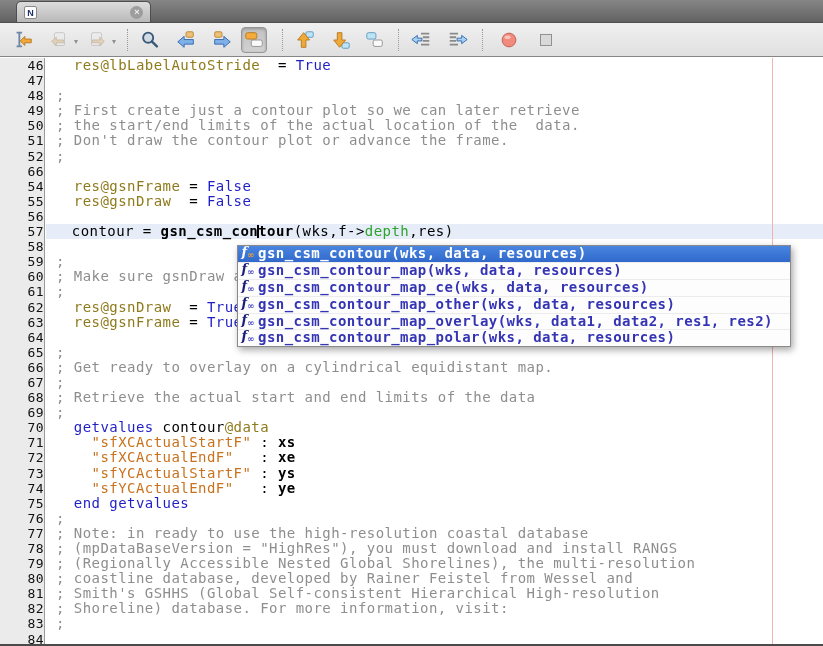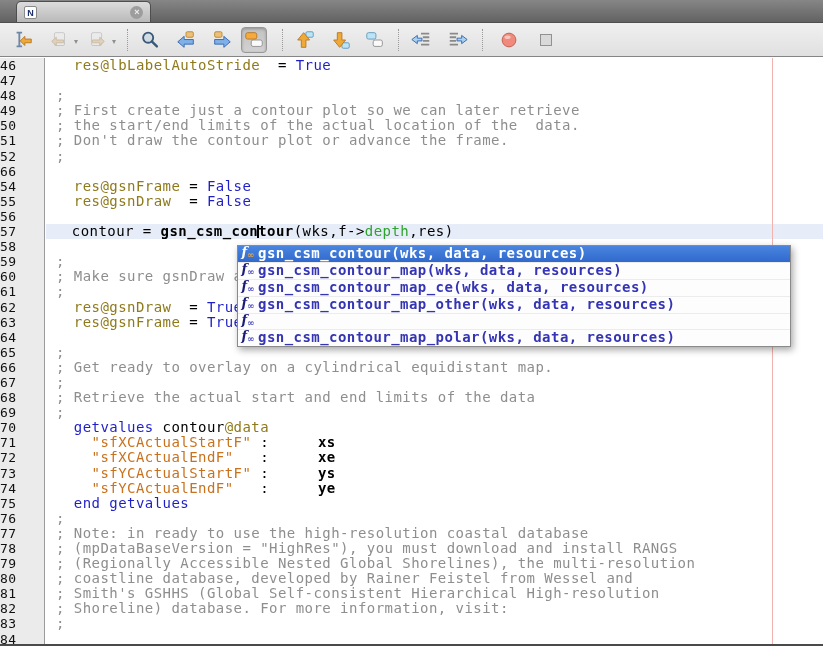--- a/index.html
+++ b/index.html
@@ -27,31 +27,31 @@
   .tbtn.pressed{background:linear-gradient(#c2c2c2,#d2d2d2);border:1px solid #979797;border-radius:4px;
                 box-shadow:inset 0 1px 3px rgba(0,0,0,.25);box-sizing:border-box;}
   .tsep{position:absolute;top:6px;width:1px;height:22px;border-left:1px dotted #9a9a9a;}
   .ddcaret{position:absolute;top:14px;font-size:8px;color:#555;opacity:.6;}
 
   
   .editor{position:absolute;left:0;top:58px;width:823px;height:586px;background:#fff;overflow:hidden;
           font-family:"DejaVu Sans Mono","Liberation Mono",monospace;font-size:14px;letter-spacing:.45px;}
   .gutter{position:absolute;left:0;top:0;width:45px;height:100%;background:#ebebeb;
           border-right:1px solid #9b9b9b;box-sizing:border-box;}
-  .lnum{height:15.1px;line-height:15.1px;font-size:13px;color:#101010;}
+  .lnum{height:15.1px;line-height:15.1px;text-align:right;font-size:13px;color:#101010;}
   .codearea{position:absolute;left:46px;top:0;right:0;height:100%;}
   .line{height:15.1px;line-height:15.1px;white-space:pre;padding-left:10px;}
   .line.current{background:#e6edf8;padding-left:8px;}
   .s-p{color:#000;}
   .s-c{color:#8e8e8e;}
   .s-o{color:#8f7a1b;}
   .s-k{color:#1f1fc8;}
   .s-s{color:#c9711c;}
   .s-f{color:#000;font-weight:bold;}
-  .s-v{color:#000;font-weight:bold;margin-left:40px;}
+  .s-v{color:#000;font-weight:bold;}
   .s-g{color:#2ea32e;}
   .s-u{color:#2020c8;text-decoration:underline;}
   .caret{display:inline-block;width:2px;height:13px;background:#000;margin:0 -1px;vertical-align:-2px;}
   .marginline{position:absolute;left:772px;top:0;bottom:0;width:1px;background:#f2b2ae;z-index:2;}
 
   
   .popup{position:absolute;left:237px;top:187px;width:554px;background:#fdfdfd;
          border:1px solid #8a8a8a;box-shadow:2px 3px 7px rgba(0,0,0,.35);z-index:10;box-sizing:border-box;}
   .pitem{height:15.9px;line-height:15.9px;white-space:pre;display:flex;align-items:center;
          font-weight:bold;color:#3434b4;border-top:1px solid #ececec;}
@@ -255,18 +255,18 @@
         <div class="line"><span class="s-c">; Shoreline) database. For more information, visit:</span></div>
         <div class="line"><span class="s-c">;</span></div>
       </div>
     <div class="marginline"></div>
 
     <div class="popup" id="popup">
         <div class="pitem sel"><span class="ficon">f<span class="inf">∞</span></span><span class="plabel">gsn_csm_contour(wks, data, resources)</span></div>
         <div class="pitem"><span class="ficon">f<span class="inf">∞</span></span><span class="plabel">gsn_csm_contour_map(wks, data, resources)</span></div>
         <div class="pitem"><span class="ficon">f<span class="inf">∞</span></span><span class="plabel">gsn_csm_contour_map_ce(wks, data, resources)</span></div>
         <div class="pitem"><span class="ficon">f<span class="inf">∞</span></span><span class="plabel">gsn_csm_contour_map_other(wks, data, resources)</span></div>
-        <div class="pitem"><span class="ficon">f<span class="inf">∞</span></span></div>
+        <div class="pitem"><span class="ficon">f<span class="inf">∞</span></span><span class="plabel">gsn_csm_contour_map_overlay(wks, data1, data2, res1, res2)</span></div>
         <div class="pitem"><span class="ficon">f<span class="inf">∞</span></span><span class="plabel">gsn_csm_contour_map_polar(wks, data, resources)</span></div>
       </div>
   </div>
 
 </div>
 
 </body></html>

